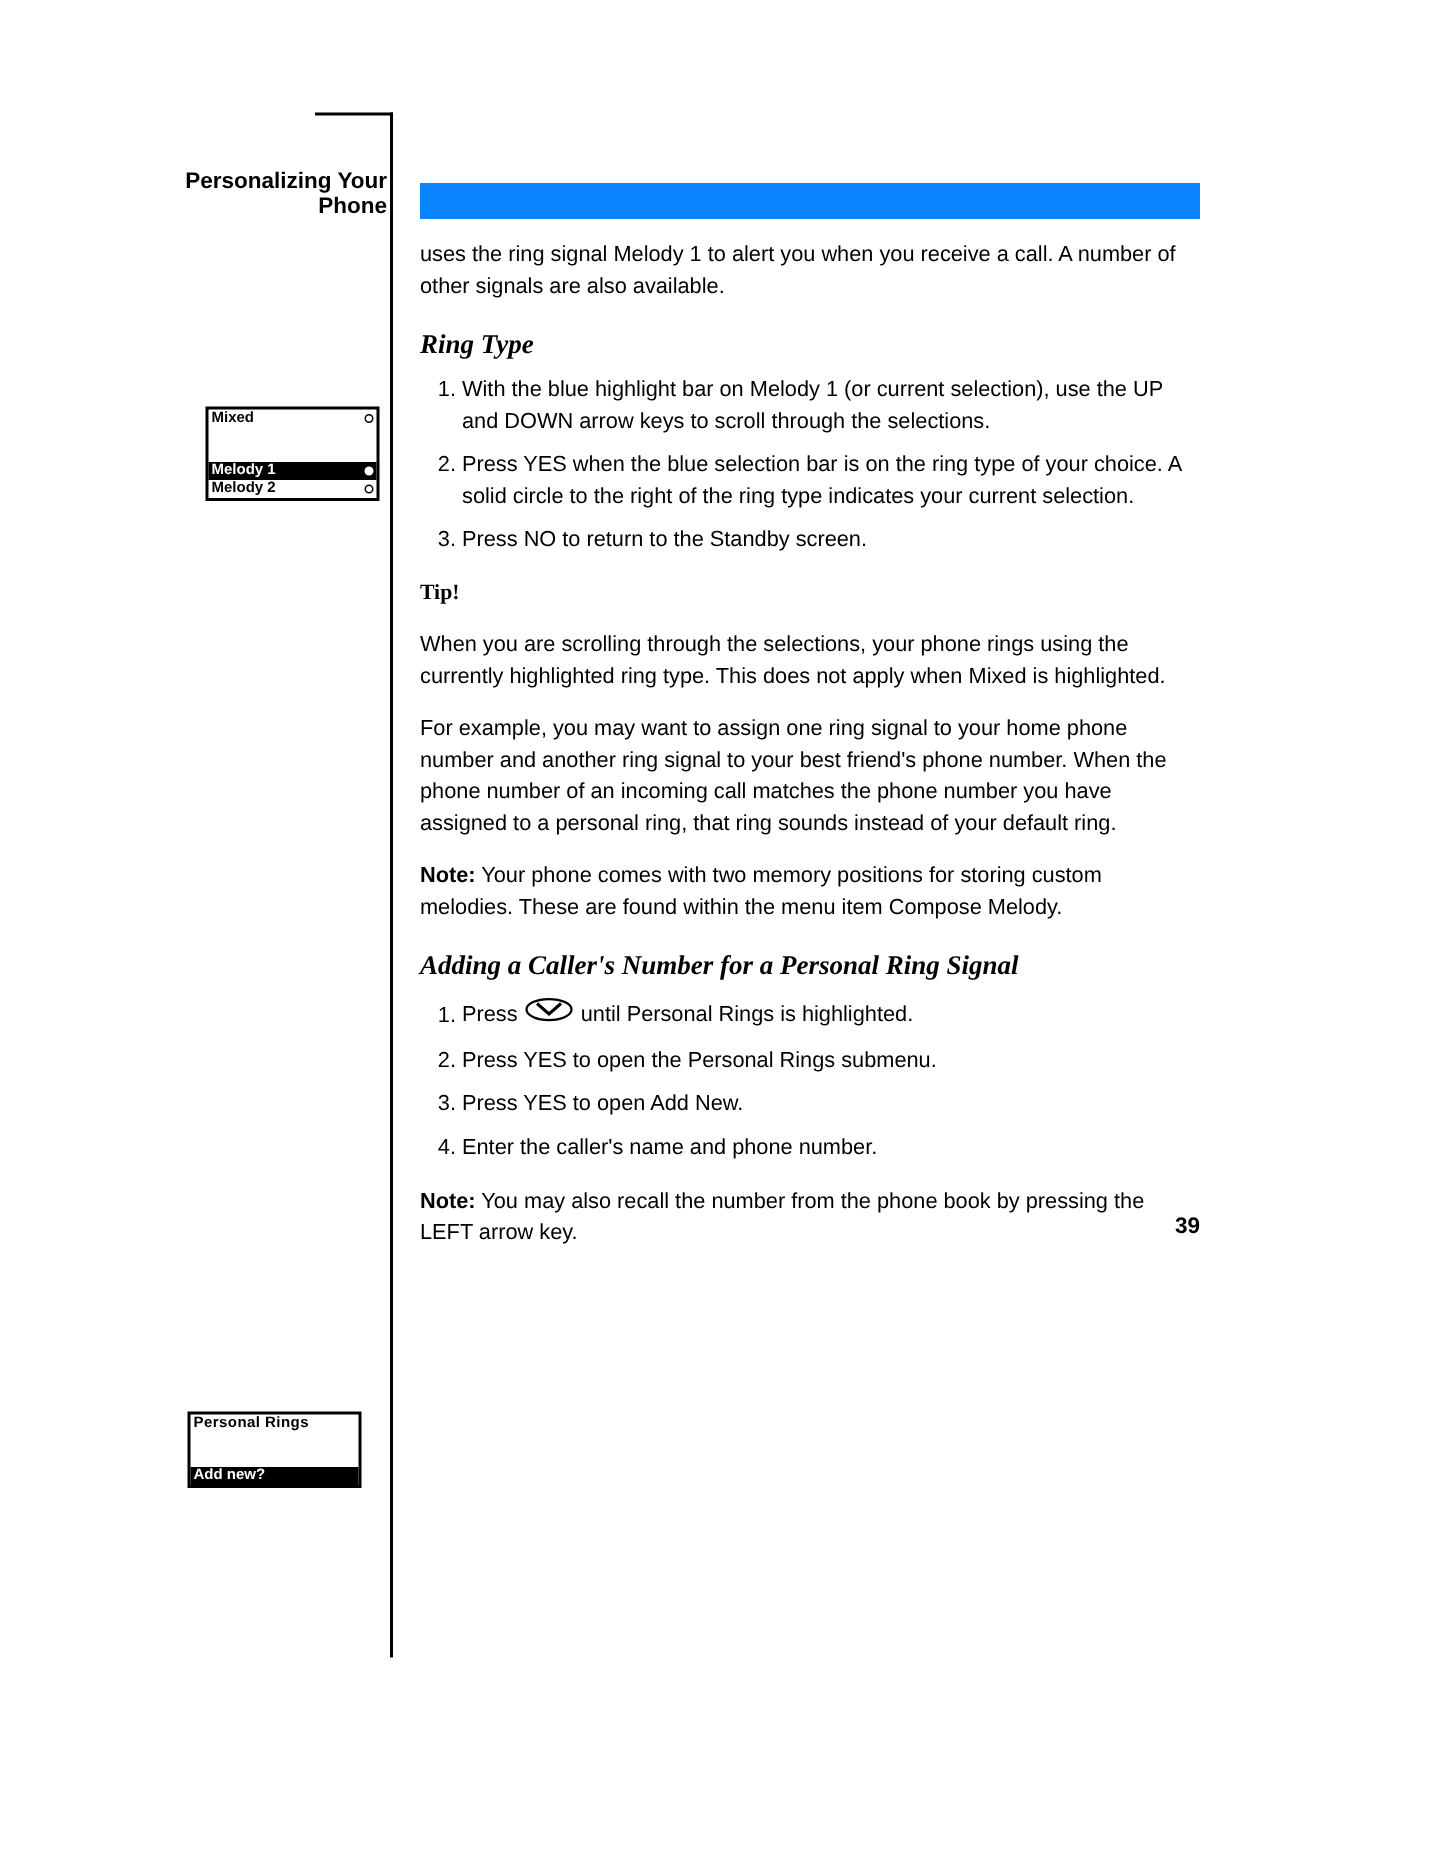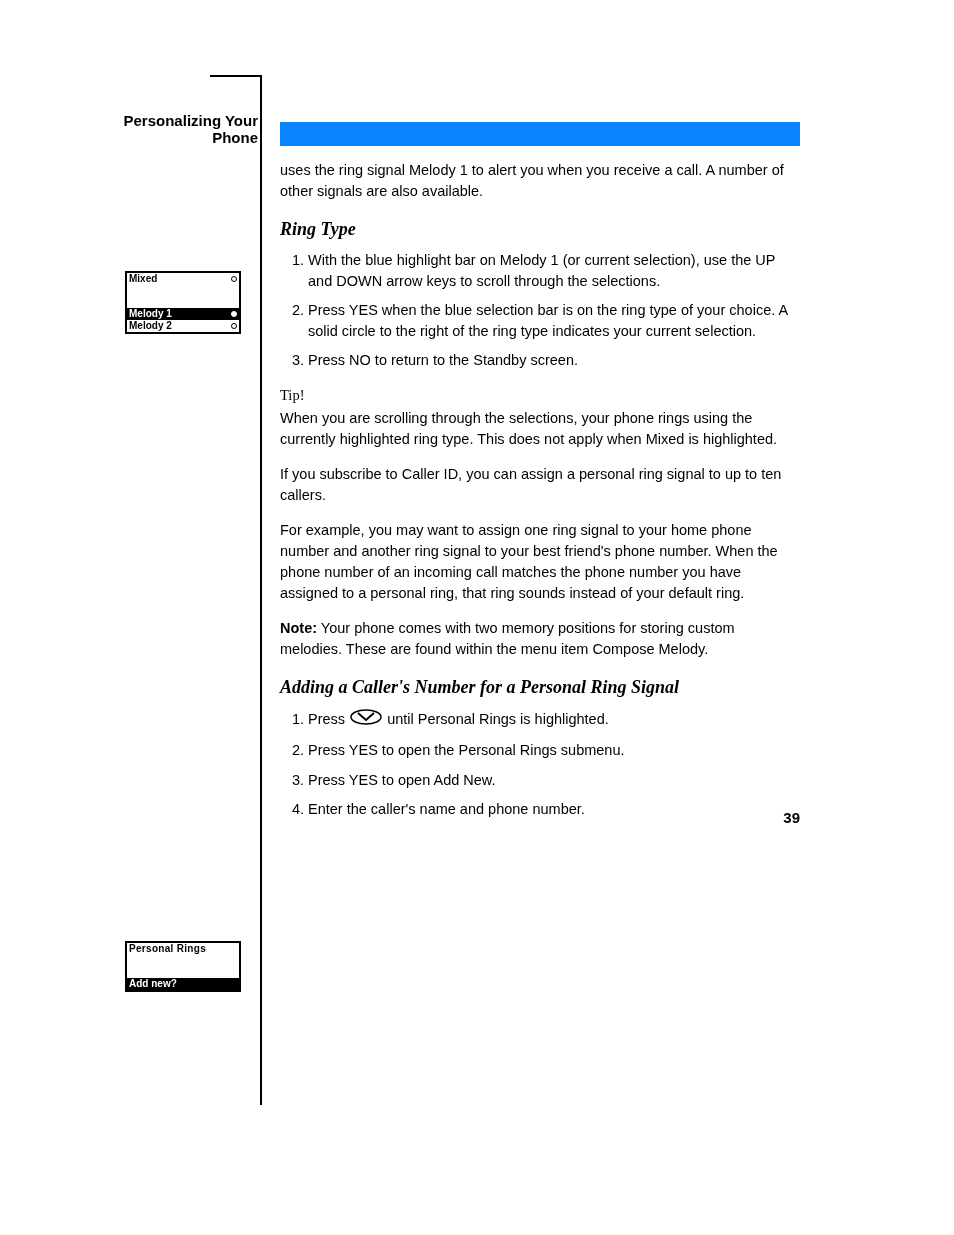--- a/index.html
+++ b/index.html
@@ -81,25 +81,25 @@
   .body-col h2 {
     margin: 14px 0 10px 0;
     font-size: 21px;
     font-weight: bold;
     font-family: Georgia, 'Times New Roman', serif;
   }
   ol.steps { margin: 0 0 14px 0; padding-left: 28px; }
   ol.steps li { margin-bottom: 8px; }
   .bold { font-weight: bold; }
   .tip-label {
-    font-weight: normal;
+    font-weight: bold;
     font-family: Georgia, 'Times New Roman', serif;
     display: block;
     margin-top: 4px;
-    margin-bottom: 2px;
+    margin-bottom: 14px;
   }
   
   .lcd {
     border: 2px solid #000;
     background: #fff;
     font-family: Arial, sans-serif;
     font-weight: bold;
     font-size: 10px;
     line-height: 12px;
     width: 112px;
@@ -144,21 +144,21 @@
 
   <div class="tick"></div>
   <div class="vrule"></div>
 
   <div class="running-title">Personalizing Your Phone</div>
 
   <div class="blue-band" aria-label="section header bar"></div>
 
   <div class="margin-col">
 
-    <div class="lcd" style="top:196px; left:0;">
+    <div class="lcd" style="top:196px; left:12px;">
       <div class="lcd-row">
         <span>Mixed</span>
         <span class="radio"></span>
       </div>
       <div class="lcd-row sel">
         <span>Melody 1</span>
         <span class="radio filled"></span>
       </div>
       <div class="lcd-row">
         <span>Melody 2</span>
@@ -189,21 +189,20 @@
       <li>Press YES when the blue selection bar is on the ring type of your choice. A solid circle to the right of the ring type indicates your current selection.</li>
       <li>Press NO to return to the Standby screen.</li>
     </ol>
 
     <p>
       <span class="tip-label">Tip!</span>
       <span>When you are scrolling through the selections, your phone rings using the currently highlighted ring type. This does not apply when Mixed is highlighted.</span>
     </p>
 
 
-    <p>If you subscribe to Caller ID, you can assign a personal ring signal to up to ten callers.</p>
 
     <p>For example, you may want to assign one ring signal to your home phone number and another ring signal to your best friend's phone number. When the phone number of an incoming call matches the phone number you have assigned to a personal ring, that ring sounds instead of your default ring.</p>
 
     <p>
       <span class="bold">Note:</span>
       <span>Your phone comes with two memory positions for storing custom melodies. These are found within the menu item Compose Melody.</span>
     </p>
 
     <h3>Adding a Caller's Number for a Personal Ring Signal</h3>
 
@@ -216,16 +215,20 @@
             <path d="M9 5 L17 12 L25 5" fill="none" stroke="#000" stroke-width="2"></path>
           </svg>
         </span>
         <span> until Personal Rings is highlighted.</span>
       </li>
       <li>Press YES to open the Personal Rings submenu.</li>
       <li>Press YES to open Add New.</li>
       <li>Enter the caller's name and phone number.</li>
     </ol>
 
+    <p>
+      <span class="bold">Note:</span>
+      <span>You may also recall the number from the phone book by pressing the LEFT arrow key.</span>
+    </p>
   </div>
 
   <div class="page-number">39</div>
 </div>
 
 </body></html>

